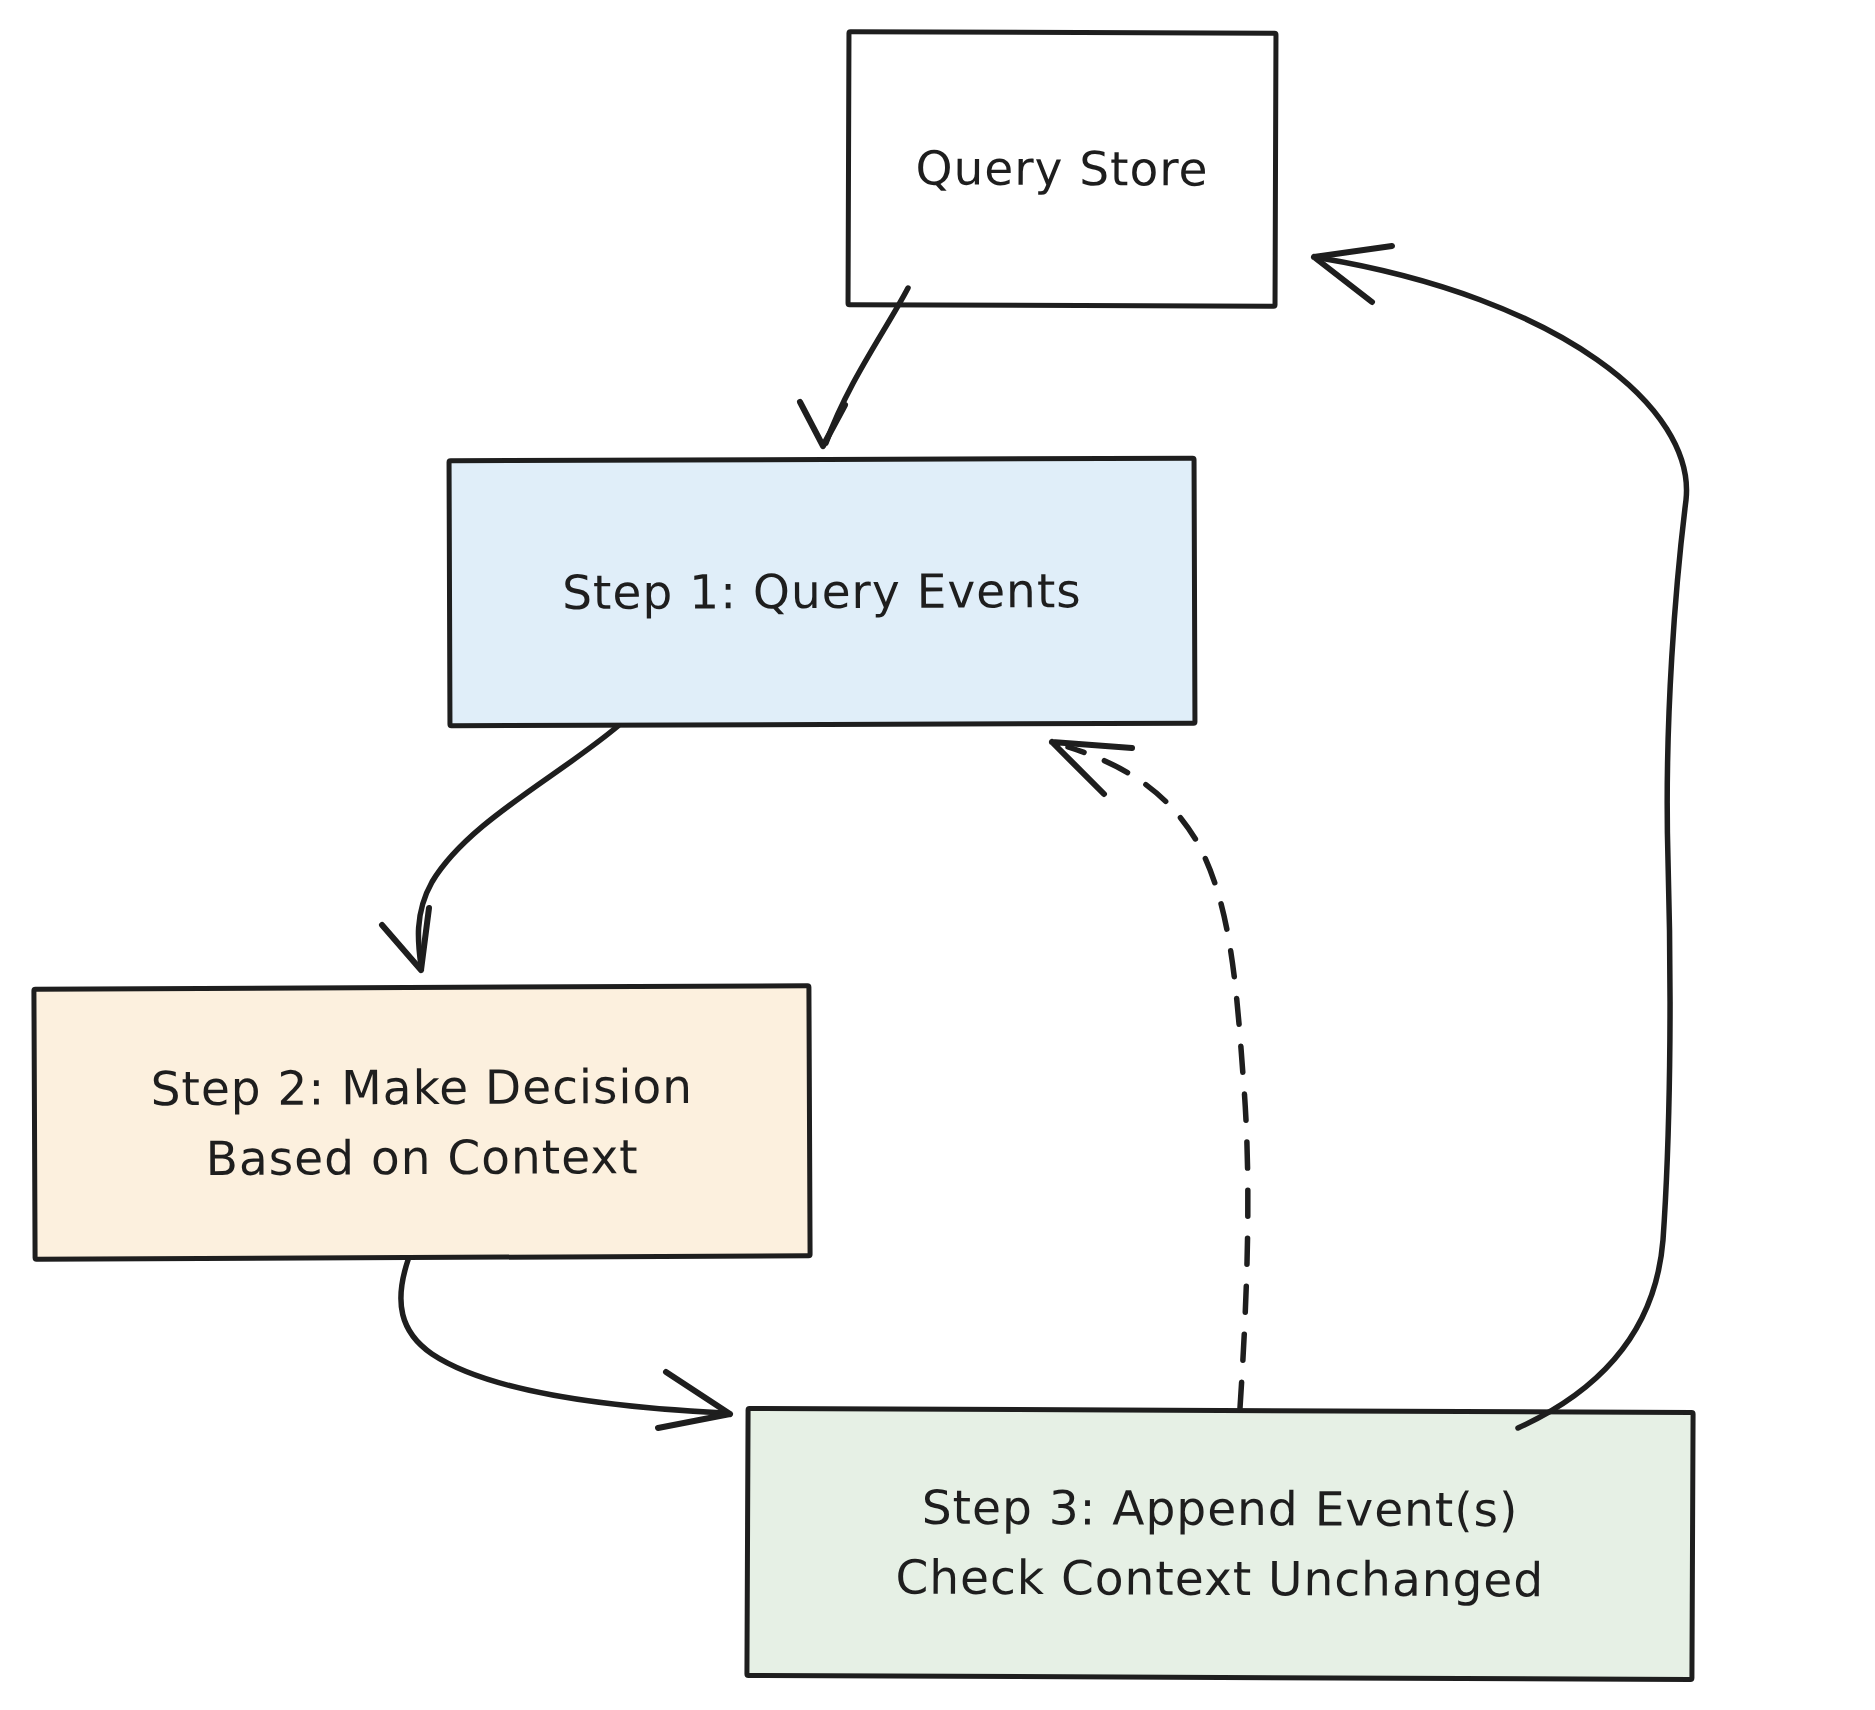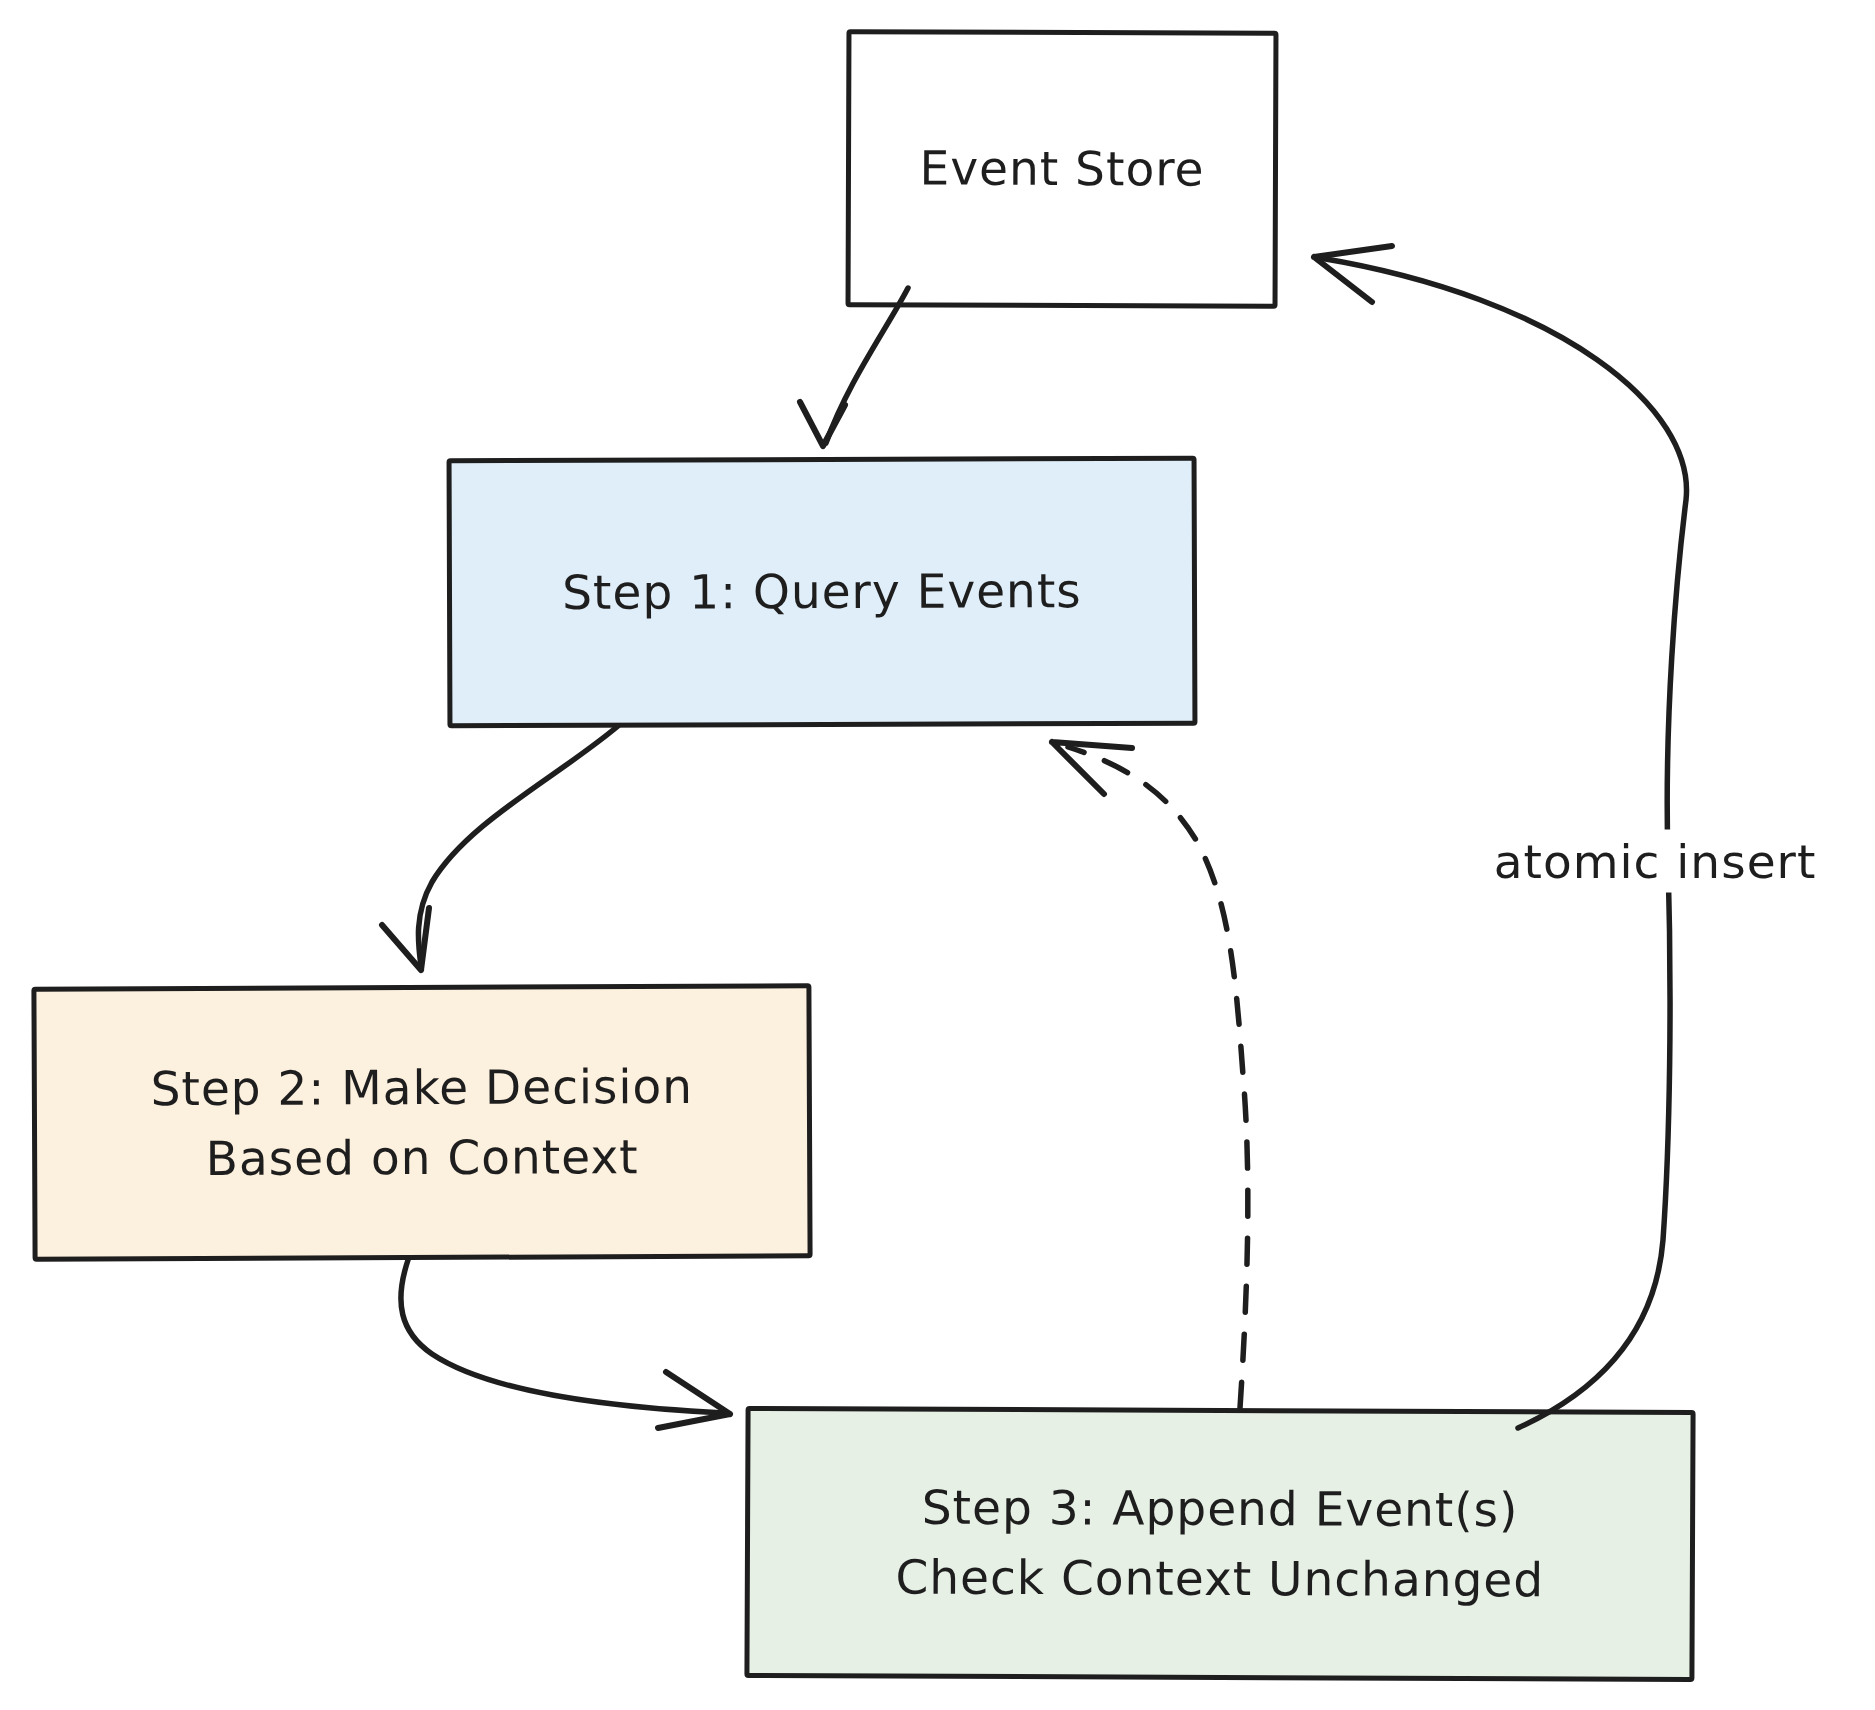--- a/index.html
+++ b/index.html
@@ -64,21 +64,21 @@
   }
   .label-atomic-insert{left:1655px;top:861px;}
   .label-if-context-changed{left:1182px;top:1126px;}
 </style>
 </head>
 <body>
 
 <div class="canvas">
 
   <div class="node node-event-store">
-    <span>Event Store</span>
+    <span>Query Store</span>
   </div>
 
   <div class="node node-step1">
     <span>Step 1: Query Events</span>
   </div>
 
   <div class="node node-step2">
     <span>Step 2: Make Decision</span>
     <span>Based on Context</span>
   </div>
@@ -110,15 +110,14 @@
       <path class="arrow head" d="M 1314 257 L 1392 246 M 1314 257 L 1372 302"></path>
     </g>
 
     <g>
       <path class="arrow dashed" d="M 1240 1408 C 1247 1300, 1252 1180, 1243 1075 C 1236 980, 1230 900, 1196 840 C 1166 790, 1122 764, 1068 747"></path>
       <path class="arrow head" d="M 1052 742 L 1132 748 M 1052 742 L 1104 794"></path>
     </g>
 
   </svg>
 
-  <div class="edge-label label-atomic-insert">atomic insert</div>
 
 </div>
 
 </body></html>

